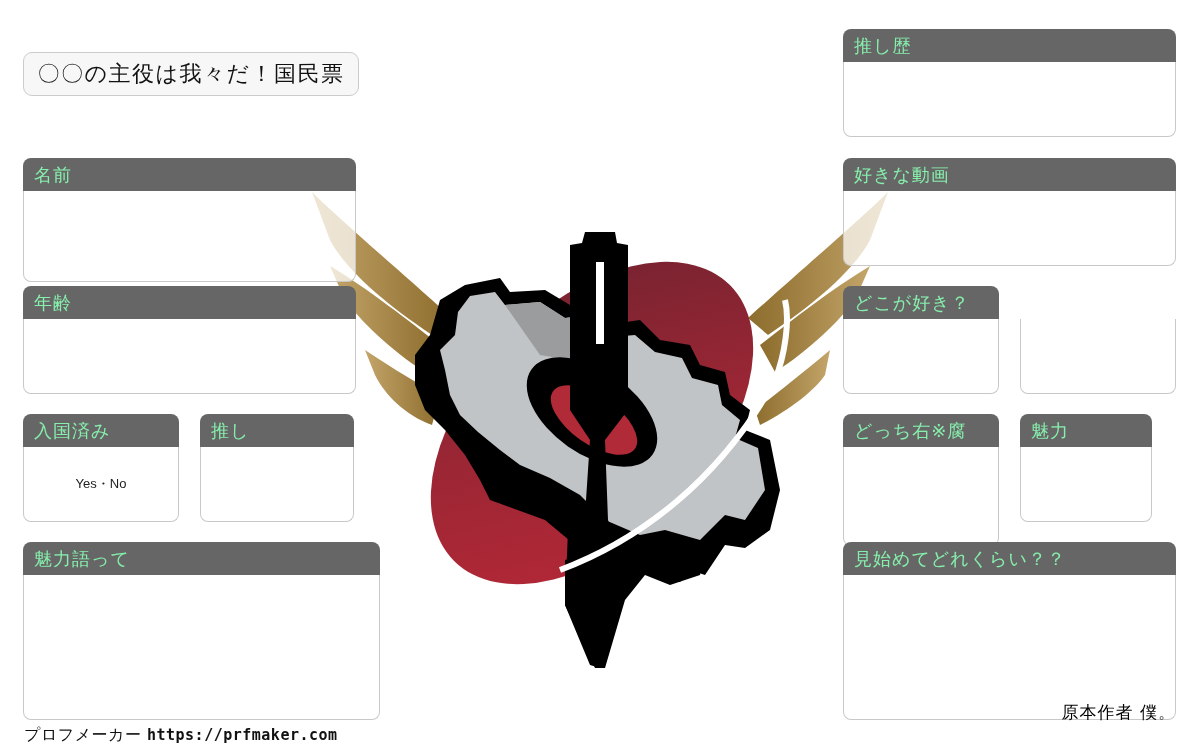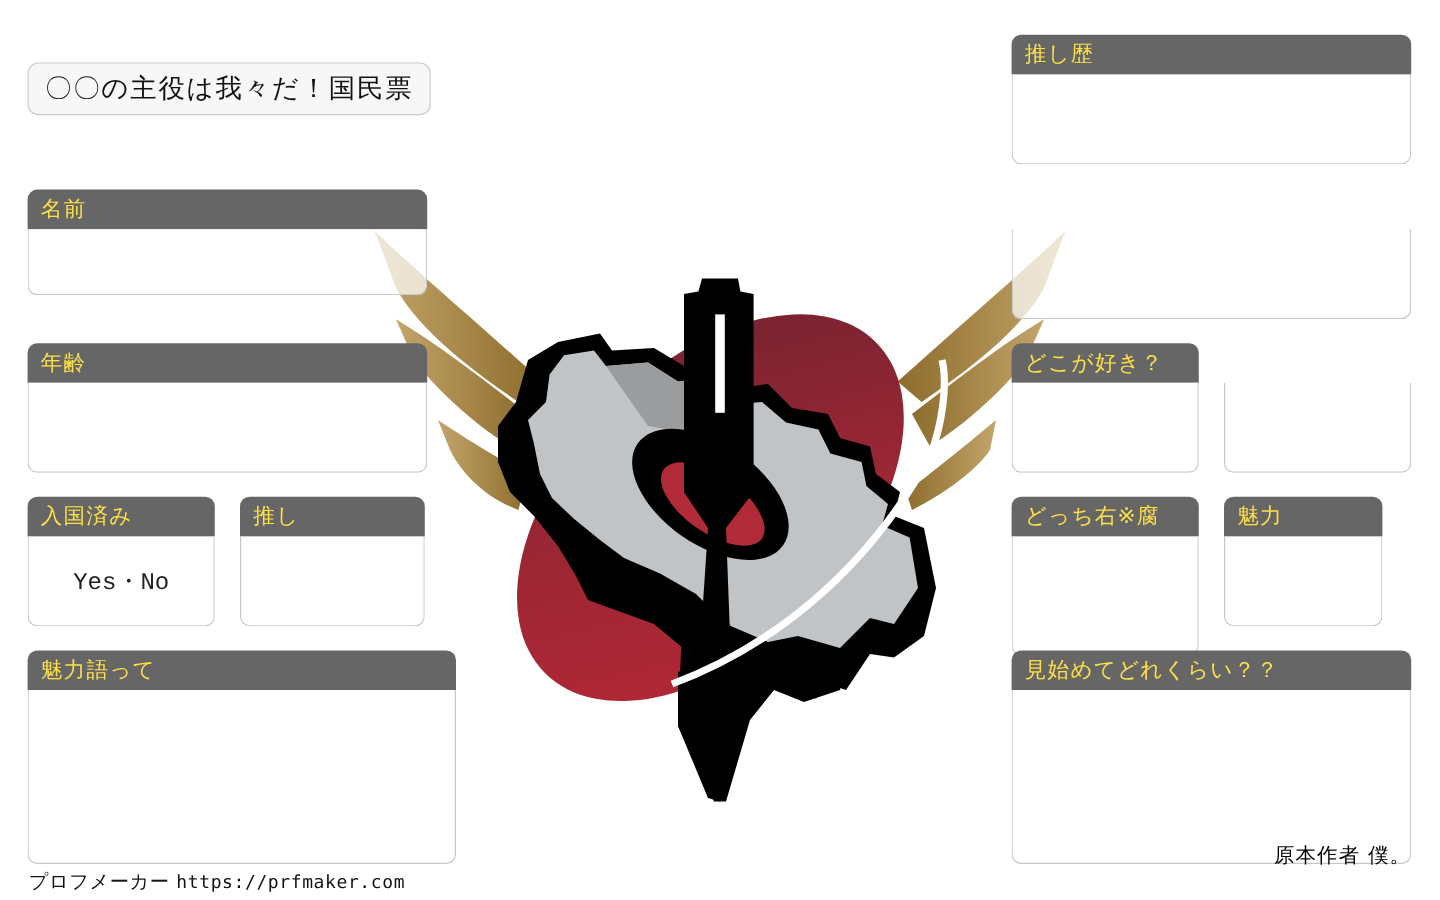--- a/index.html
+++ b/index.html
@@ -45,21 +45,21 @@
     }
     .field {
       position: absolute;
       box-sizing: border-box;
       z-index: 2;
     }
     .field .head {
       height: 33px;
       background: #666666;
       border-radius: 8px 8px 0 0;
-      color: #fde047;
+      color: #86efac;
       font-size: 18px;
       line-height: 34px;
       padding-left: 11px;
       letter-spacing: 1px;
       white-space: nowrap;
       overflow: hidden;
     }
     .field .body {
       position: absolute;
       left: 0;
@@ -67,36 +67,37 @@
       top: 33px;
       bottom: 0;
       background: rgba(255,255,255,0.72);
       border: 1px solid #c8c8c8;
       border-top: none;
       border-radius: 0 0 8px 8px;
       box-sizing: border-box;
       display: flex;
       align-items: center;
       justify-content: center;
-      font-family: Liberation Mono, monospace;
-      font-size: 20px;
+      font-family: Liberation Sans, sans-serif;
+      font-size: 13px;
       color: #222222;
     }
     .footer-left {
       position: absolute;
       left: 24px;
       top: 725px;
       font-size: 16px;
       color: #111111;
       letter-spacing: 0.5px;
       z-index: 2;
     }
     .footer-left .url {
       font-family: "DejaVu Sans Mono", "Liberation Mono", monospace;
       font-size: 15px;
+      font-weight: bold;
     }
     .footer-right {
       position: absolute;
       right: 24px;
       top: 701px;
       font-size: 17px;
       color: #000000;
       letter-spacing: 1px;
       z-index: 2;
     }
@@ -144,21 +145,21 @@
     <path d="M585,232 L615,232 L617,243 L628,245 L628,410 L605,440 L608,520 L615,540 L610,600 L600,668 L590,665 L565,605 L568,530 L585,515 L590,440 L570,410 L570,245 L582,243 Z" fill="#000000"></path>
     <rect x="596" y="262" width="8" height="82" fill="#ffffff"></rect>
 
     <path d="M565,560 L600,548 L640,552 L680,540 L705,548 L700,575 L670,585 L645,575 L625,600 L605,668 L595,668 L565,605 Z" fill="#000000"></path>
 
     <path d="M560,570 C640,540 720,480 775,380 C785,355 790,320 785,300" fill="none" stroke="#ffffff" stroke-width="6"></path>
   </svg>
 
   <div class="title-box">〇〇の主役は我々だ！国民票</div>
 
-  <div class="field" style="left:23px; top:158px; width:333px; height:88px;">
+  <div class="field" style="left:23px; top:158px; width:333px; height:124px;">
     <div class="head">名前</div>
     <div class="body"></div>
   </div>
 
   <div class="field" style="left:23px; top:286px; width:333px; height:108px;border-radius:32px;">
     <div class="head">年齢</div>
     <div class="body"></div>
   </div>
 
   <div class="field" style="left:23px; top:414px; width:156px; height:108px;">
@@ -175,20 +176,21 @@
     <div class="head">魅力語って</div>
     <div class="body"></div>
   </div>
 
   <div class="field" style="left:843px; top:29px; width:333px; height:108px;">
     <div class="head">推し歴</div>
     <div class="body"></div>
   </div>
 
   <div class="field" style="left:843px; top:158px; width:333px; height:108px;">
+    <div class="head">好きな動画</div>
     <div class="body"></div>
   </div>
 
   <div class="field" style="left:843px; top:286px; width:156px; height:108px;">
     <div class="head">どこが好き？</div>
     <div class="body"></div>
   </div>
 
   <div class="field" style="left:1020px; top:286px; width:156px; height:108px;">
     <div class="body"></div>

